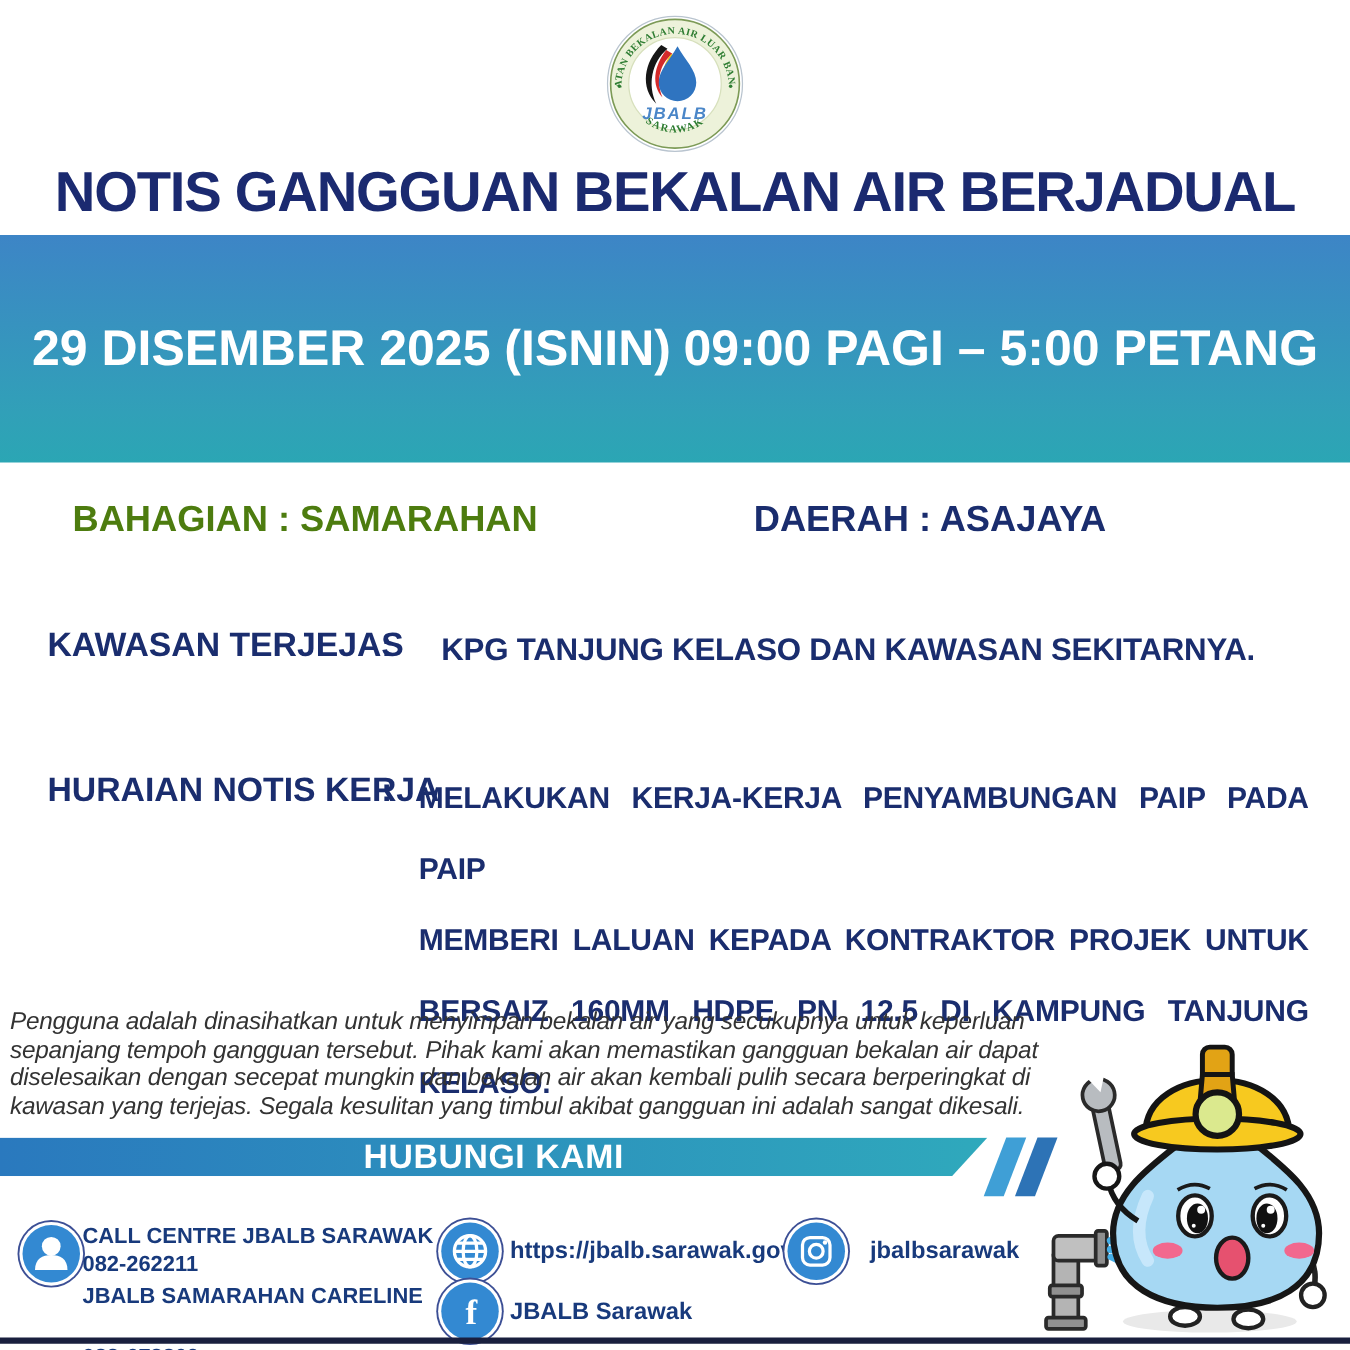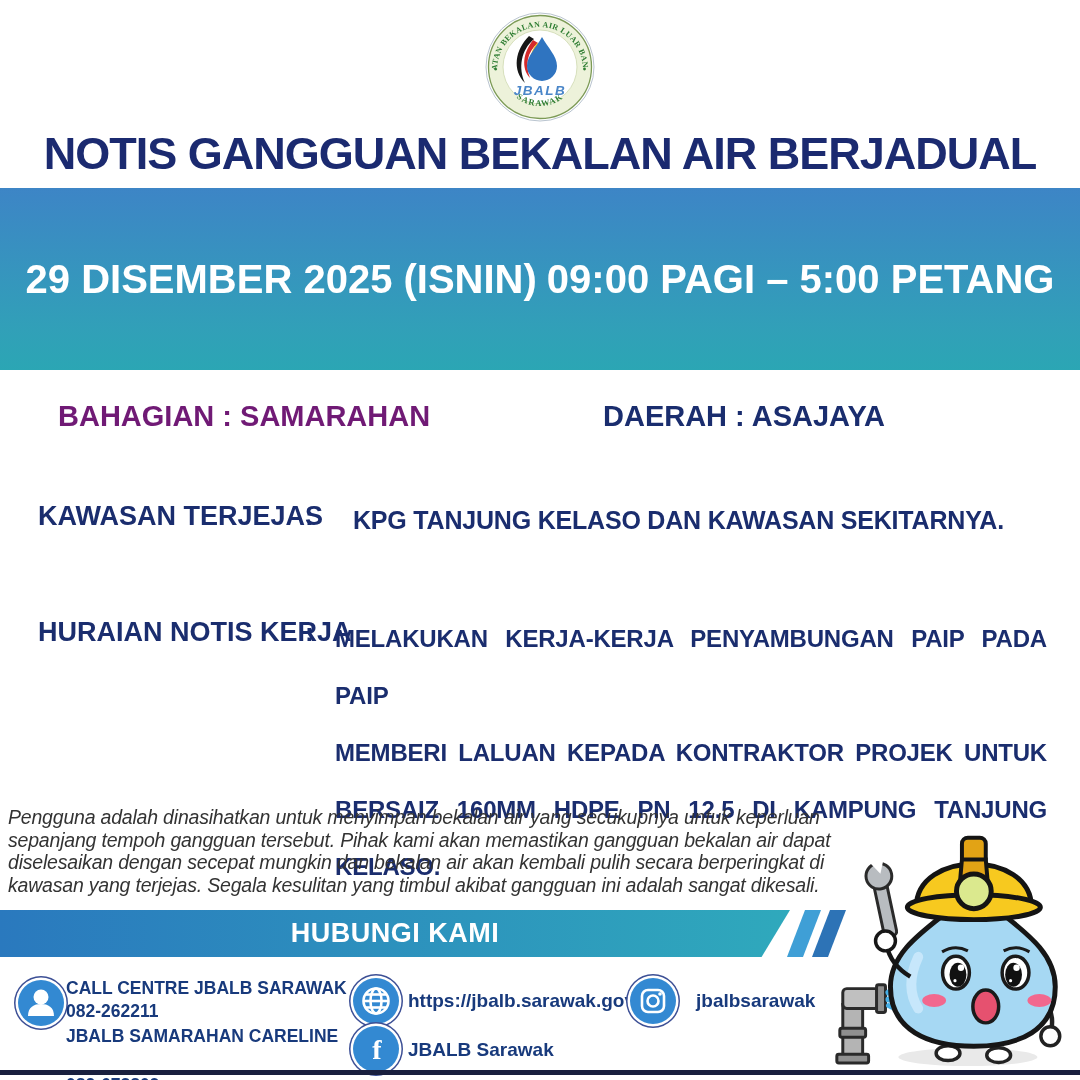--- a/index.html
+++ b/index.html
@@ -15,41 +15,41 @@
     font-size:45px;font-weight:700;letter-spacing:-1px;color:#1b2a70;white-space:nowrap;
   }
   
   .banner{
     position:absolute;top:188px;left:0;width:1080px;height:182px;
     background:linear-gradient(180deg,#3d85c6 0%,#31a0b8 78%,#2ba6b4 100%);
     display:flex;flex-direction:row;align-items:center;justify-content:center;gap:10px;
   }
   .banner div{color:#ffffff;font-size:40px;font-weight:700;letter-spacing:0;line-height:46px;white-space:nowrap;}
   
-  .region-bahagian{position:absolute;left:58px;top:400px;font-size:29px;font-weight:700;color:#701a75;white-space:nowrap;}
+  .region-bahagian{position:absolute;left:58px;top:400px;font-size:29px;font-weight:700;color:#4d7c0f;white-space:nowrap;}
   .region-daerah{position:absolute;left:603px;top:400px;font-size:29px;font-weight:700;color:#1a2d6e;white-space:nowrap;}
   
   .kawasan-label{position:absolute;left:38px;top:501px;font-size:27px;font-weight:700;color:#1a2d6e;white-space:nowrap;text-align:right;}
   .kawasan-colon{position:absolute;left:305px;top:501px;font-size:26px;font-weight:700;color:#1a2d6e;}
   .kawasan-value{position:absolute;left:353px;top:506px;font-size:25px;font-weight:700;color:#1a2d6e;white-space:nowrap;letter-spacing:-0.2px;}
   
   .huraian-label{position:absolute;left:38px;top:617px;font-size:27px;font-weight:700;color:#1a2d6e;white-space:nowrap;}
   .huraian-colon{position:absolute;left:305px;top:617px;font-size:26px;font-weight:700;color:#1a2d6e;}
   .huraian-text{position:absolute;left:335px;top:610px;width:712px;color:#1a2d6e;}
   .huraian-text div{
     font-size:24px;font-weight:700;line-height:57px;letter-spacing:-0.2px;
     text-align:justify;text-align-last:justify;
   }
   .huraian-text div:last-child{text-align-last:left;}
   
   .disclaimer{position:absolute;left:8px;top:806px;width:810px;color:#333333;}
   .disclaimer div{font-size:19.5px;font-style:italic;line-height:22.5px;letter-spacing:-0.2px;white-space:nowrap;}
   
   .contact-bar{
-    position:absolute;left:0;top:910px;width:790px;height:47px;
+    position:absolute;left:0;top:910px;width:790px;height:31px;
     background:linear-gradient(90deg,#2a79be 0%,#2fa9bc 100%);
     clip-path:polygon(0 0,100% 0,96.4% 100%,0 100%);
     display:flex;align-items:center;justify-content:center;
   }
   .contact-bar span{color:#ffffff;font-size:27px;font-weight:700;letter-spacing:0.5px;}
   .slash{position:absolute;top:910px;height:47px;width:16px;}
   .slash-1{left:796px;background:#3f9fd6;transform:skewX(-21deg);}
   .slash-2{left:821px;background:#2d73b6;transform:skewX(-21deg);}
   
   .badge{

